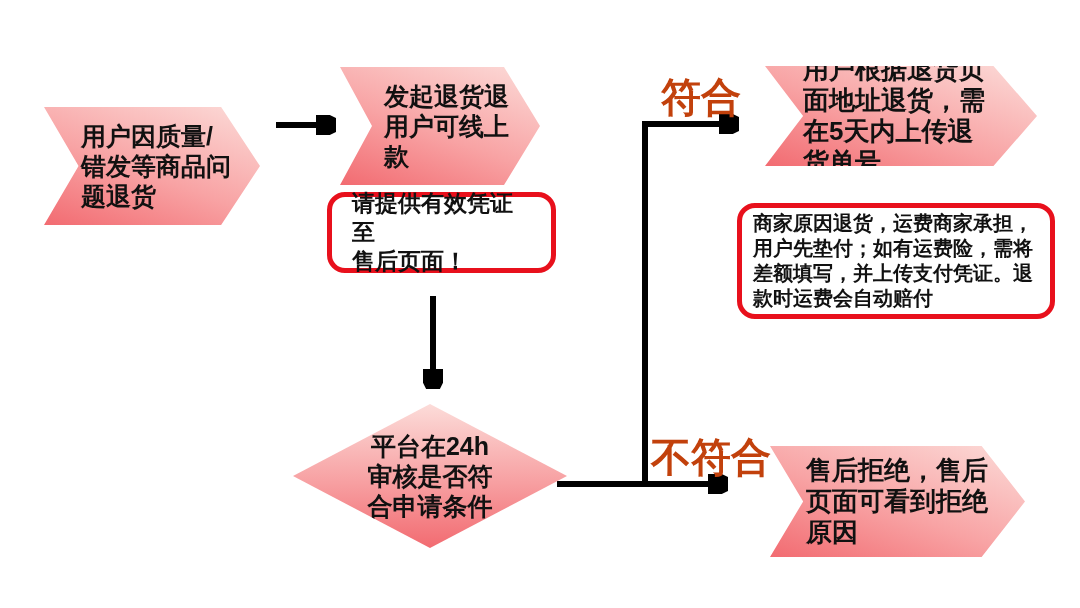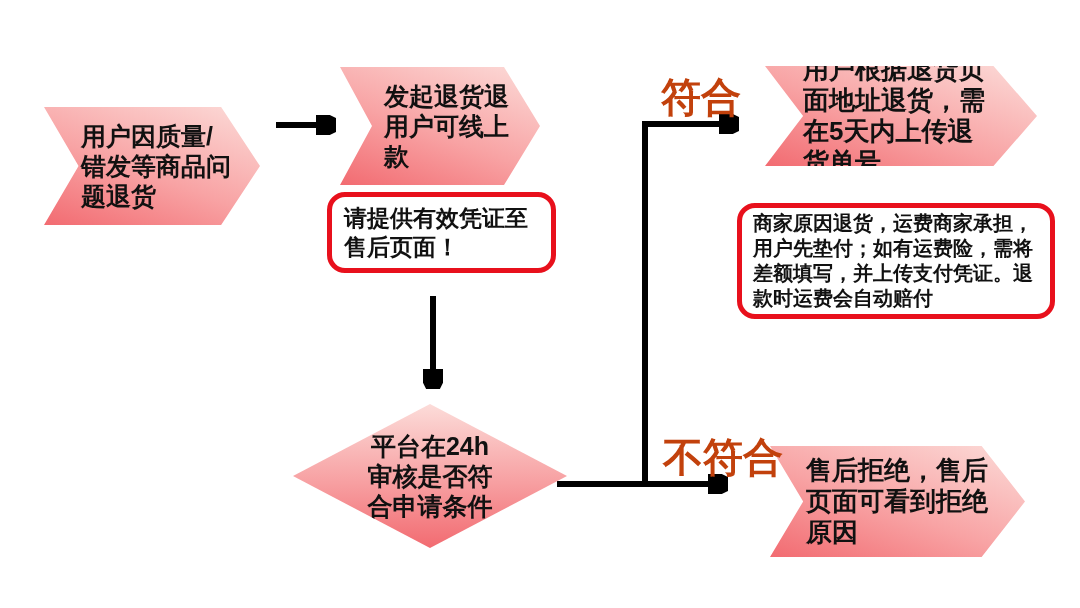--- a/index.html
+++ b/index.html
@@ -20,21 +20,21 @@
     position:absolute;display:flex;flex-direction:column;justify-content:center;align-items:center;
     background:linear-gradient(180deg,var(--shape_light,#fcdcd9) 0%,#f79fa1 55%,var(--shape_dark,#f4747c) 100%);
     clip-path:polygon(50% 0%,100% 50%,50% 100%,0% 50%);
     font-size:25px;line-height:30px;font-weight:600;text-align:center;
   }
   .note{
     position:absolute;background:#ffffff;border:5px solid var(--note_border,#e8101c);
     border-radius:18px;box-sizing:border-box;display:flex;flex-direction:column;justify-content:center;
     font-weight:600;
   }
-  .note1{font-size:23px;line-height:29px;padding:6px 12px;}
+  .note1{font-size:23px;line-height:29px;padding:6px 20px;}
   .note2{font-size:20px;line-height:25px;padding:4px 11px;}
   .branch-label{position:absolute;font-size:40px;line-height:32px;font-weight:700;color:#c2410c;}
   .overlay{position:absolute;left:0;top:0;pointer-events:none;}
   .overlay line,.overlay path{stroke:var(--line,#000000);stroke-width:6;fill:none;}
 </style>
 </head>
 <body>
 
 <div class="canvas">
 
@@ -87,15 +87,15 @@
     <div>款时运费会自动赔付</div>
   </div>
 
   <div class="chev clipC" style="left:770px;top:446px;width:255px;height:111px;padding-left:36px;font-size:26px;line-height:31px;">
     <div>售后拒绝，售后</div>
     <div>页面可看到拒绝</div>
     <div>原因</div>
   </div>
 
   <div class="branch-label" style="left:661px;top:81px;">符合</div>
-  <div class="branch-label" style="left:651px;top:441px;margin-left:12px;">不符合</div>
+  <div class="branch-label" style="left:651px;top:441px;">不符合</div>
 
 </div>
 
 </body></html>

